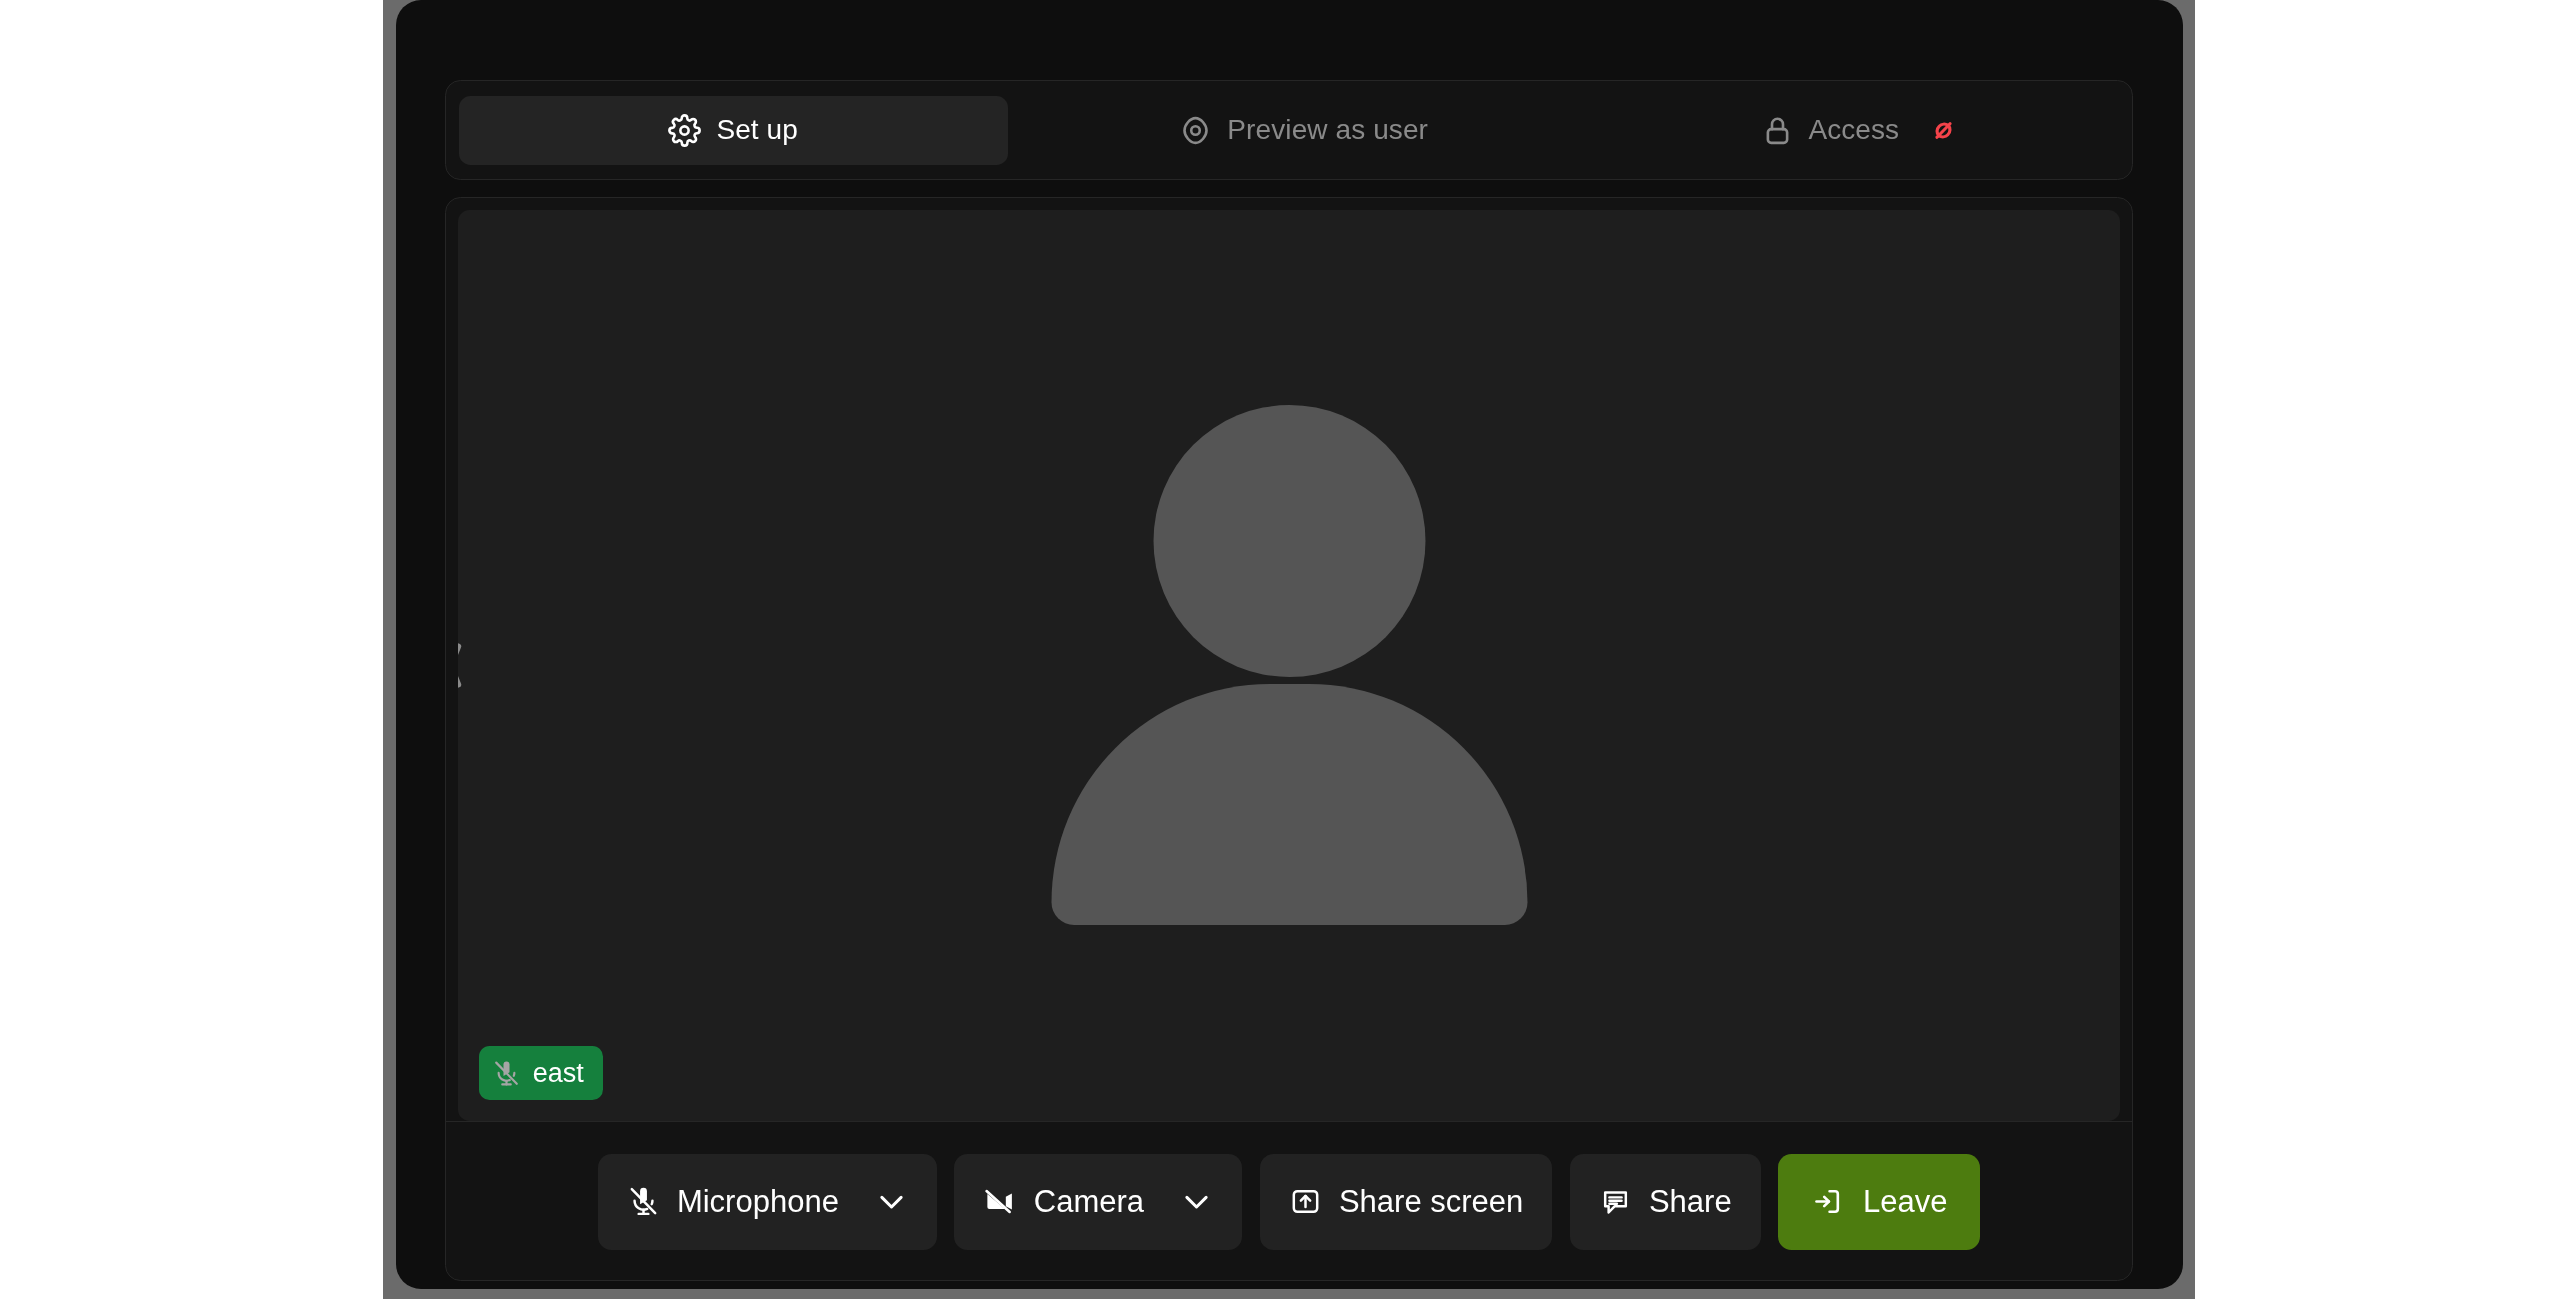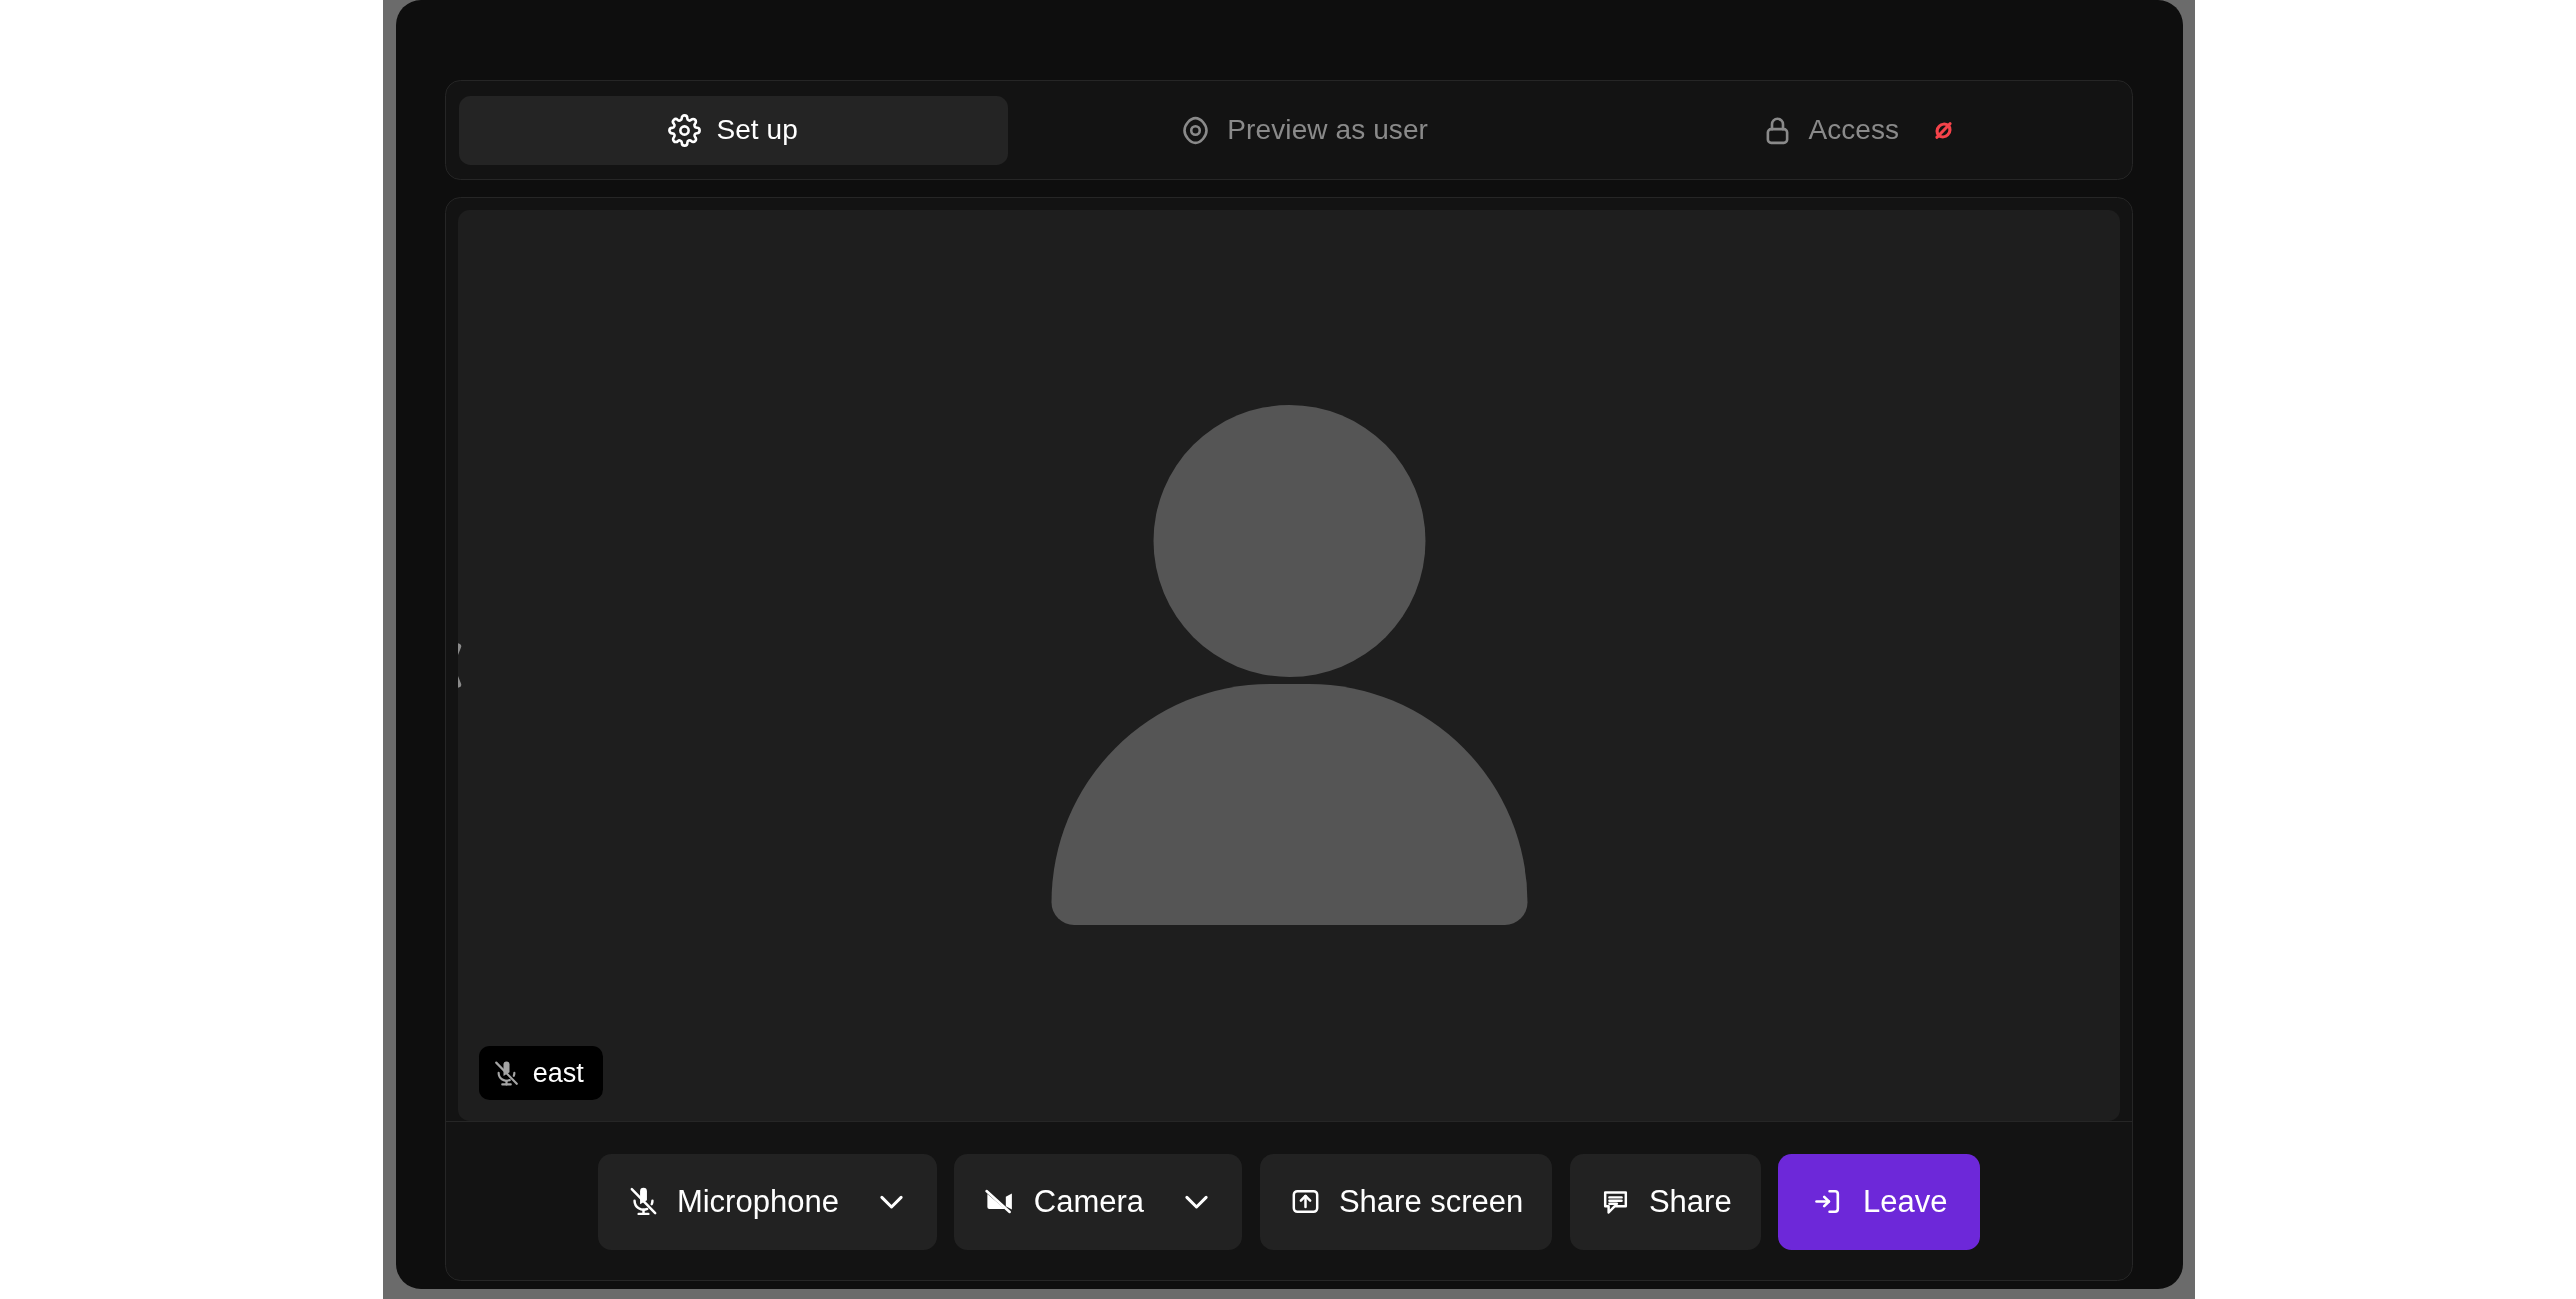--- a/index.html
+++ b/index.html
@@ -156,21 +156,21 @@
     border-radius: 241px 241px 25px 25px;
   }
 
   
   .nameplate {
     position: absolute;
     left: 21px;
     bottom: 21px;
     height: 54px;
     padding: 0 19px 0 13.5px;
-    background: #000000;
+    background: #15803d;
     border-radius: 10.6px;
     display: flex;
     align-items: center;
     gap: 11.6px;
     color: #ffffff;
     font-size: 27px;
   }
 
   
   .toolbar {
@@ -194,21 +194,21 @@
     align-items: center;
     gap: 17.3px;
     padding: 0 29px;
     cursor: pointer;
     user-select: none;
     border: none;
     font-family: inherit;
   }
   .tbtn .label { white-space: nowrap; }
   .tbtn .chev { margin-left: 19px; display: inline-flex; }
-  .tbtn.danger { background: #6d28d9; padding: 0 33px; gap: 19px; justify-content: flex-end; }
+  .tbtn.danger { background: #4d7c0f; padding: 0 33px; gap: 19px; justify-content: flex-end; }
 
   .ico svg { display: block; }
 </style>
 </head>
 <body>
 
 <div class="page">
 
   <div class="grey-band"></div>
 

